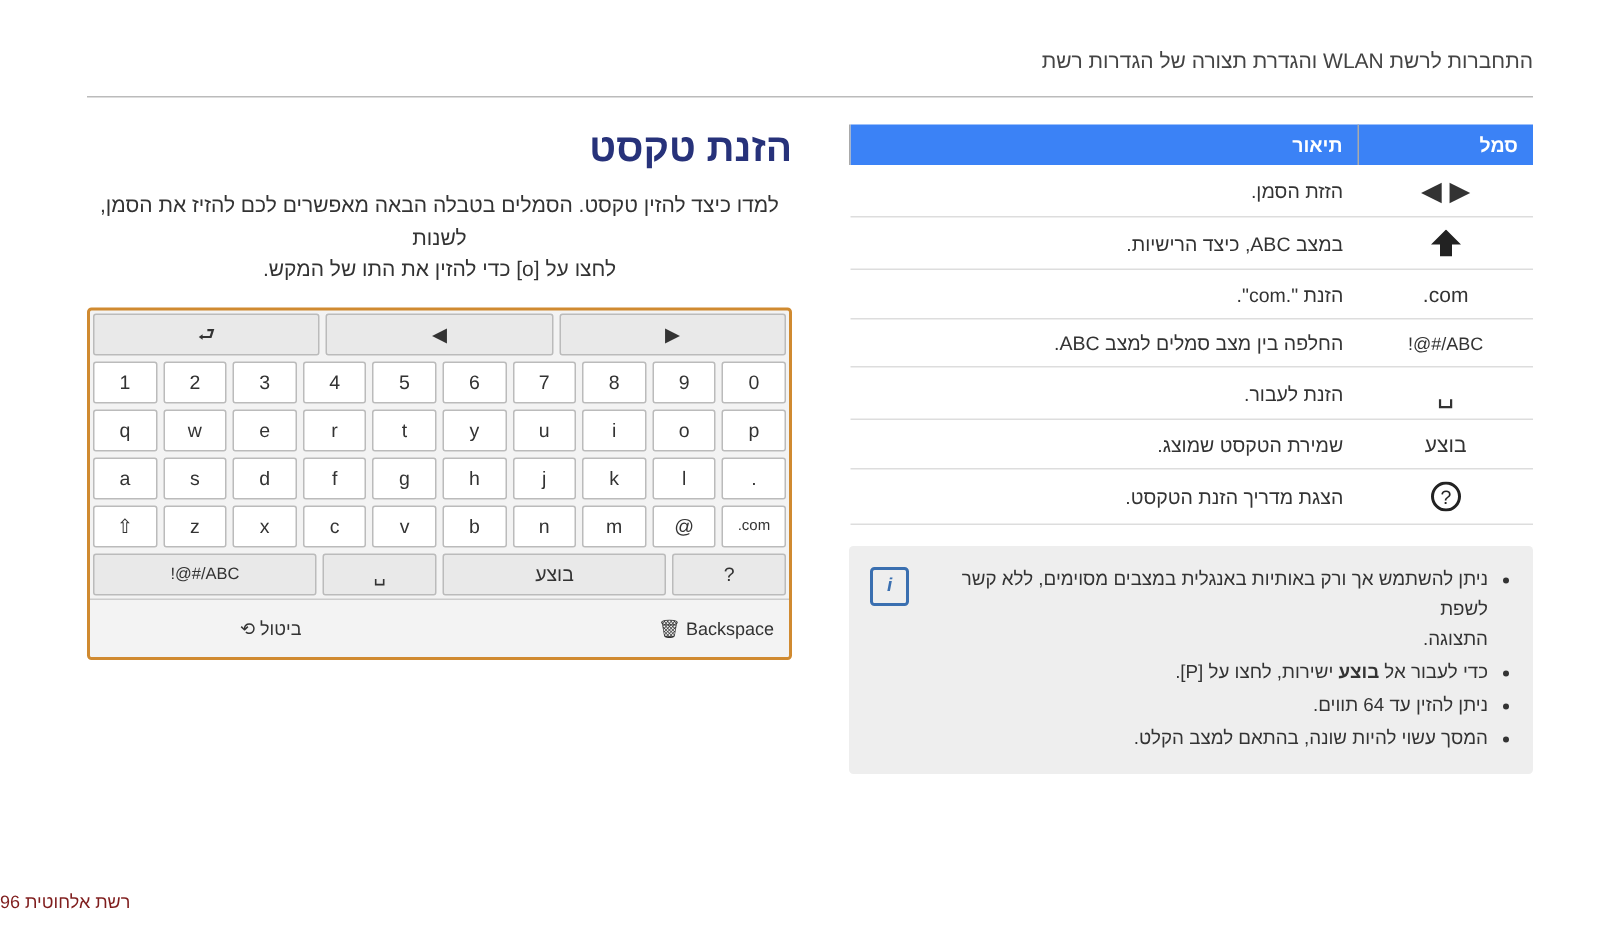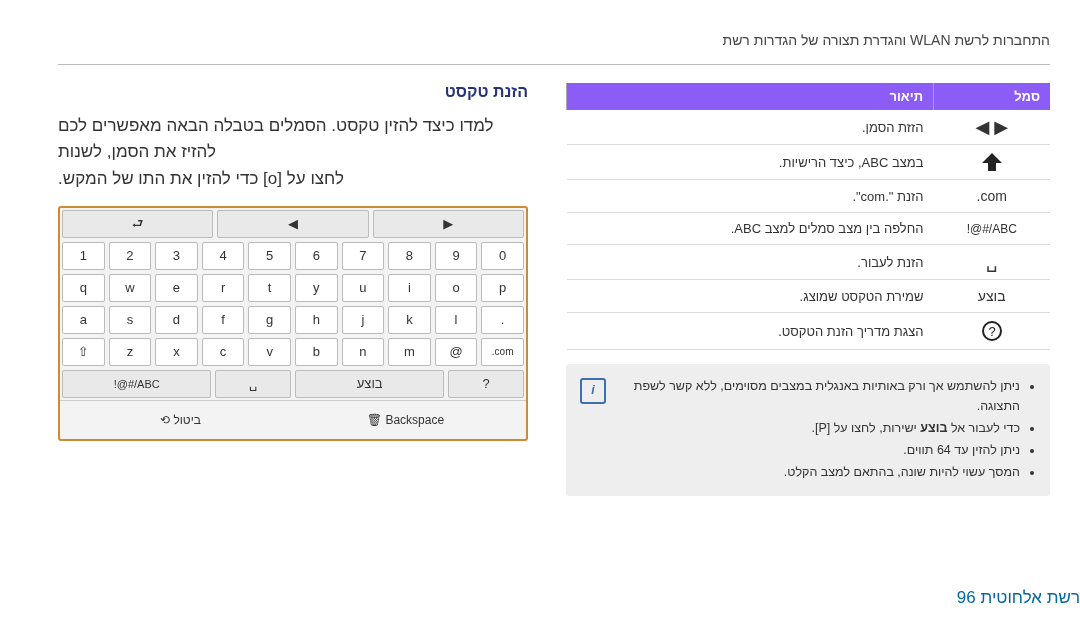--- a/index.html
+++ b/index.html
@@ -1,49 +1,49 @@
 <!DOCTYPE html>
 <html lang="he" dir="rtl"><head>
 <meta charset="utf-8">
 <style>
   html,body{margin:0;padding:0;width:1080px;height:630px;background:#fff;font-family:Arial,Helvetica,sans-serif;color:#333;direction:rtl}
-  .page{padding:32px 30px 0 58px;position:relative;height:100%;box-sizing:border-box}
+  .page{padding:32px 58px 0 58px;position:relative;height:100%;box-sizing:border-box}
   .rule{border-top:1px solid #bbb;margin-top:10px}
   .header{font-size:14px;color:#444;text-align:right;padding-bottom:6px}
   .cols{display:flex;flex-direction:row-reverse;gap:38px;margin-top:18px}
   .col-right{width:470px;flex:0 0 470px}
   .col-left{flex:1}
-  h2{font-size:16px;color:#27327a;margin:0 0 12px 0;font-weight:bold}
-  .intro{font-size:17px;line-height:1.55;text-align:left;direction:rtl}
+  h2{font-size:26px;color:#27327a;margin:0 0 12px 0;font-weight:bold}
+  .intro{font-size:14px;line-height:1.55;text-align:center;direction:rtl}
   .intro .line{display:block}
   .keybox{margin-top:14px;border:2px solid #d08a30;border-radius:3px;background:#f3f3f3;direction:ltr;font-size:0}
   .krow{display:flex}
   .k{flex:1;border:1px solid #bbb;margin:2px;background:#fff;text-align:center;font-size:13px;height:26px;line-height:26px;border-radius:2px}
   .kwide2{flex:2}
   .kwide3{flex:3}
   .toprow .k{background:#e9e9e9}
   .funcrow .k{background:#e9e9e9}
   .botrow{border-top:1px solid #ccc;padding:4px 0}
   .botrow .k{border:none;background:transparent;font-size:12px}
   .tinyicon{font-size:12px}
 
   
   table{width:100%;border-collapse:collapse;font-size:13px}
-  th{background:#8b5cf6;color:#fff;font-weight:bold;padding:6px 10px;text-align:right;border-left:1px solid #aaa}
+  th{background:#3b82f6;color:#fff;font-weight:bold;padding:6px 10px;text-align:right;border-left:1px solid #aaa}
   th.symcol{width:96px;}
   td{padding:8px 10px;border-bottom:1px solid #ddd;text-align:right;direction:rtl}
   td.sym{text-align:center;direction:ltr;font-size:14px}
   td.sym .ico{font-size:18px;line-height:1}
 
   .note{margin-top:14px;background:#eee;border-radius:3px;padding:12px 12px 12px 46px;position:relative;font-size:12.5px;line-height:1.6;text-align:right;direction:rtl}
   .note-icon{position:absolute;left:14px;top:14px;width:22px;height:22px;border:2px solid #3a6fb0;border-radius:3px;color:#3a6fb0;text-align:center;line-height:20px;font-style:italic;font-weight:bold}
   .note ul{list-style:disc;margin:0;padding:0 18px 0 0}
   .note li{margin-bottom:2px}
 
-  .footer{position:absolute;bottom:22px;left:0;right:0;text-align:right;font-size:17px;color:#0369a1;direction:rtl}
+  .footer{position:absolute;bottom:22px;left:0;right:0;text-align:left;font-size:12px;color:#7f1d1d;direction:rtl}
 
   svg{display:inline-block;vertical-align:middle}
 </style>
 </head>
 <body>
 
 <div class="page">
   <div class="header">התחברות לרשת WLAN והגדרת תצורה של הגדרות רשת</div>
   <div class="rule"></div>
 
@@ -115,21 +115,21 @@
           <div class="k" style="font-size:10px">.com</div>
         </div>
         <div class="krow funcrow">
           <div class="k kwide2" style="font-size:11px">!@#/ABC</div>
           <div class="k">␣</div>
           <div class="k kwide2">בוצע</div>
           <div class="k">?</div>
         </div>
         <div class="krow botrow">
           <div class="k kwide3" style="text-align:center;padding-left:8px"><span class="tinyicon">⟲</span> <span>ביטול</span></div>
-          <div class="k kwide3" style="text-align:center;padding-right:8px;direction:ltr"><span class="tinyicon">🗑</span> <span>Backspace</span></div>
+          <div class="k kwide3" style="text-align:right;padding-right:8px;direction:ltr"><span class="tinyicon">🗑</span> <span>Backspace</span></div>
         </div>
       </div>
     </div>
 
     <div class="col-left">
       <table>
         <thead>
           <tr>
             <th class="symcol">סמל</th>
             <th>תיאור</th>

